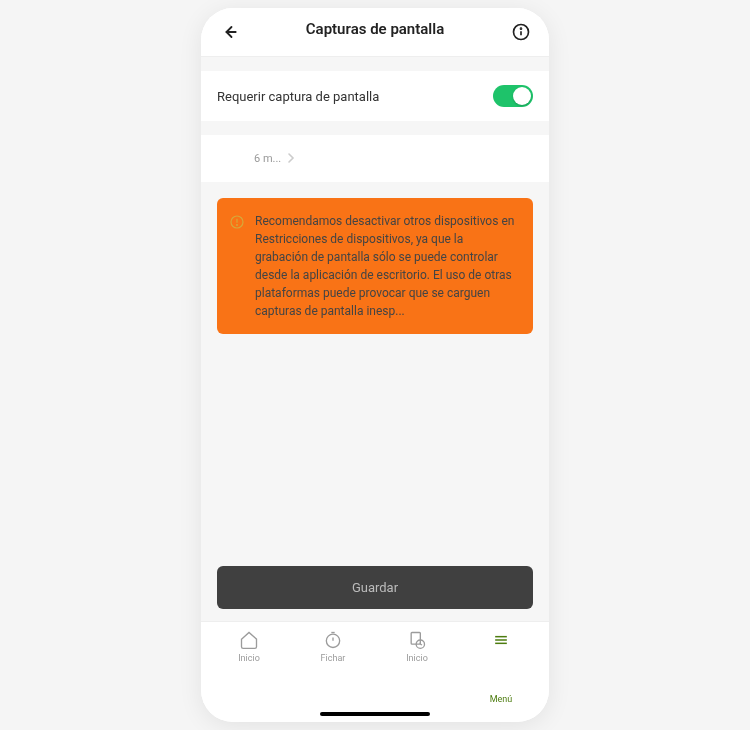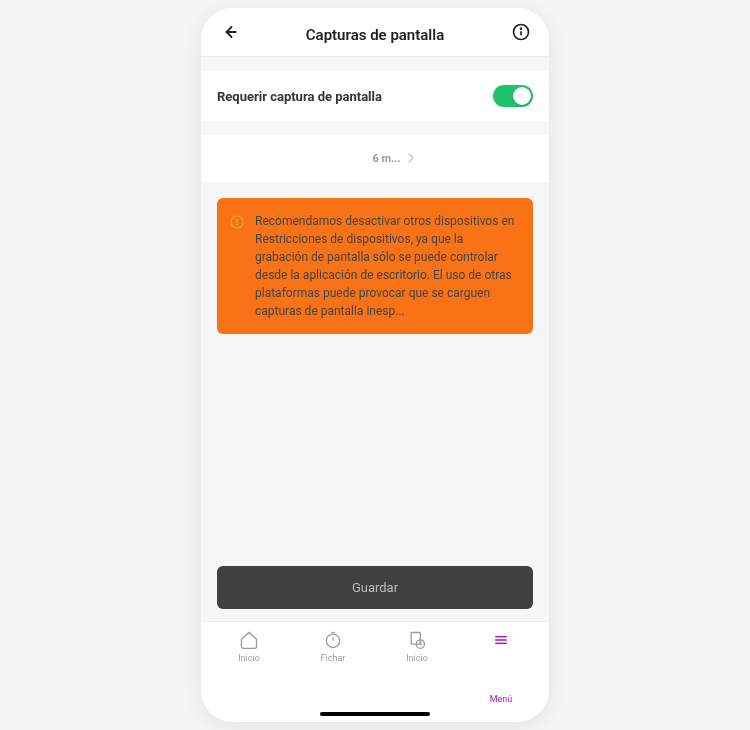--- a/index.html
+++ b/index.html
@@ -17,21 +17,21 @@
       background: #fff;
       border-radius: 32px;
       box-shadow: 0 4px 24px rgba(0,0,0,0.08);
       display: flex;
       flex-direction: column;
       overflow: hidden;
       position: relative;
     }
     .header {
       display: flex;
-      align-items: flex-end;
+      align-items: flex-start;
       justify-content: space-between;
       padding: 12px 16px;
       background: #fff;
       border-bottom: 1px solid #eee;
     }
     .header-title {
       font-size: 15px;
       font-weight: 600;
       color: #222;
     }
@@ -48,23 +48,22 @@
       background: #f6f6f6;
       overflow-y: auto;
       display: flex;
       flex-direction: column;
     }
     .row {
       background: #fff;
       padding: 14px 16px;
       display: flex;
       align-items: center;
-      justify-content: center;
+      justify-content: flex-start;
       margin-top: 14px;
-      font-weight: bold;
     }
     .row-group { margin-top: 14px; }
     .row-group .row { margin-top: 0; }
     .row-group .row:first-child { border-top: none; }
     .row-label {
       font-size: 13px;
       color: #333;
       flex: 1;
     }
     .row-value {
@@ -133,21 +132,21 @@
     }
     .tab {
       display: flex;
       flex-direction: column;
       align-items: center;
       gap: 3px;
       cursor: pointer;
       color: #9b9b9b;
       flex: 1;
     }
-    .tab.active { color: #a21caf; gap: 44px; }
+    .tab.active { color: #4d7c0f; gap: 44px; }
     .tab-label {
       font-size: 9px;
     }
     .home-indicator {
       position: absolute;
       bottom: 6px;
       left: 50%;
       transform: translateX(-50%);
       width: 110px;
       height: 4px;

